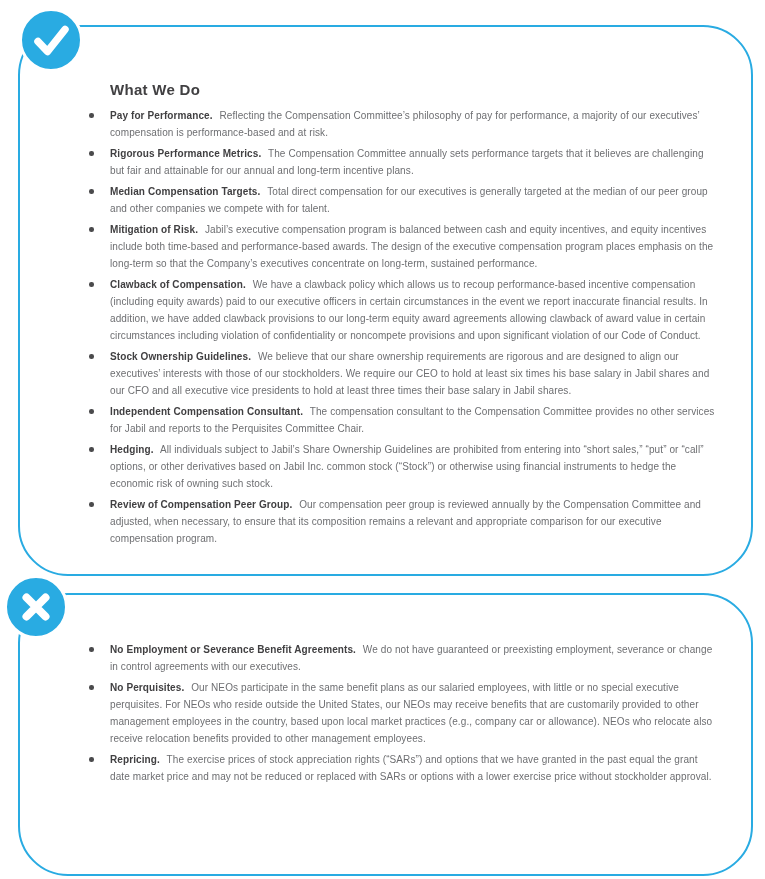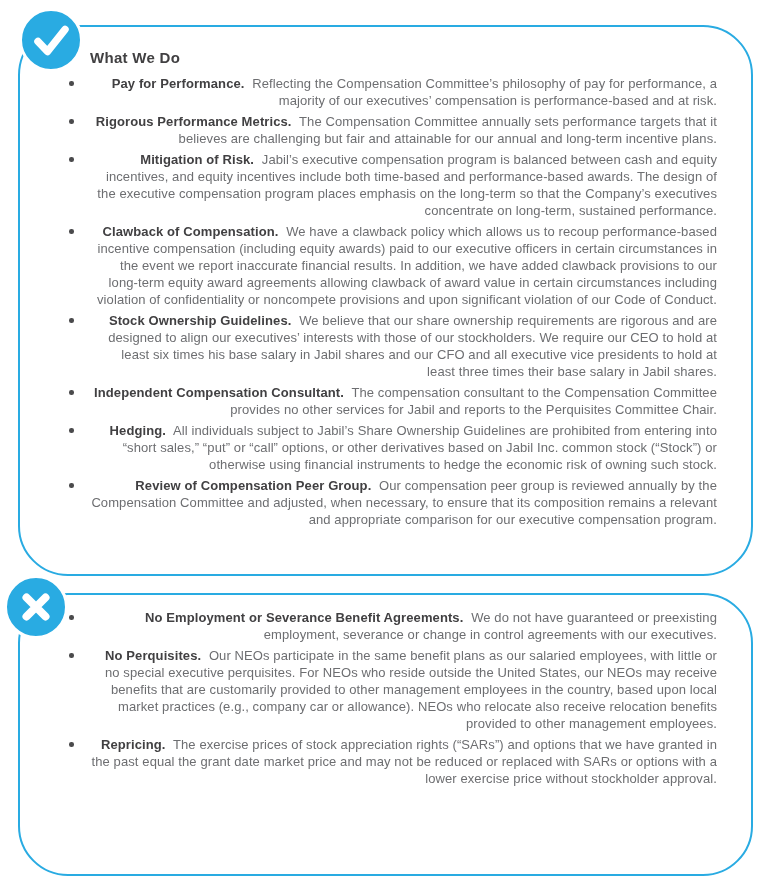--- a/index.html
+++ b/index.html
@@ -24,40 +24,40 @@
     box-sizing: border-box;
     border: 2px solid var(--accent);
     border-radius: 50px;
     background: #fff;
   }
   .panel-do   { top: 25px;  height: 551px; }
   .panel-dont { top: 593px; height: 283px; }
   .panel-inner {
     box-sizing: border-box;
     height: 100%;
-    padding: 22px 34px 0 70px;
+    padding: 22px 34px 0 90px;
     overflow: hidden;
+    margin-top: 32px;
   }
   .panel-dont .panel-inner { padding-top: 14px; }
   .section-title {
     margin: 0 0 9px 0;
     font-size: 15px;
     font-weight: bold;
     color: var(--heading);
     letter-spacing: 0.3px;
   }
   ul.points { list-style: none; margin: 0; padding: 0; }
   ul.points li {
     position: relative;
     margin: 0 0 4px 0;
-    font-size: 13px;
+    font-size: 10px;
     line-height: 17px;
     color: var(--body);
     letter-spacing: 0.1px;
-    text-align: right;
   }
   ul.points li::before {
     content: "";
     position: absolute;
     left: -21px;
     top: 6px;
     width: 4.5px;
     height: 4.5px;
     border-radius: 50%;
     background: var(--bullet);
@@ -99,20 +99,21 @@
       <path d="M19.5 19.5 L38.5 38.5 M38.5 19.5 L19.5 38.5" fill="none" stroke="#ffffff" stroke-width="8" stroke-linecap="round"></path>
     </svg>
   </div>
 
   <section class="panel panel-do">
     <div class="panel-inner">
       <h2 class="section-title">What We Do</h2>
       <ul class="points">
           <li><b class="lead">Pay for Performance.</b> <span>Reflecting the Compensation Committee’s philosophy of pay for performance, a majority of our executives’ compensation is performance-based and at risk.</span></li>
           <li><b class="lead">Rigorous Performance Metrics.</b> <span>The Compensation Committee annually sets performance targets that it believes are challenging but fair and attainable for our annual and long-term incentive plans.</span></li>
+          <li><b class="lead">Median Compensation Targets.</b> <span>Total direct compensation for our executives is generally targeted at the median of our peer group and other companies we compete with for talent.</span></li>
           <li><b class="lead">Mitigation of Risk.</b> <span>Jabil’s executive compensation program is balanced between cash and equity incentives, and equity incentives include both time-based and performance-based awards. The design of the executive compensation program places emphasis on the long-term so that the Company’s executives concentrate on long-term, sustained performance.</span></li>
           <li><b class="lead">Clawback of Compensation.</b> <span>We have a clawback policy which allows us to recoup performance-based incentive compensation (including equity awards) paid to our executive officers in certain circumstances in the event we report inaccurate financial results.  In addition, we have added clawback provisions to our long-term equity award agreements allowing clawback of award value in certain circumstances including violation of confidentiality or noncompete provisions and upon significant violation of our Code of Conduct.</span></li>
           <li><b class="lead">Stock Ownership Guidelines.</b> <span>We believe that our share ownership requirements are rigorous and are designed to align our executives’ interests with those of our stockholders. We require our CEO to hold at least six times his base salary in Jabil shares and our CFO and all executive vice presidents to hold at least three times their base salary in Jabil shares.</span></li>
           <li><b class="lead">Independent Compensation Consultant.</b> <span>The compensation consultant to the Compensation Committee provides no other services for Jabil and reports to the Perquisites Committee Chair.</span></li>
           <li><b class="lead">Hedging.</b> <span>All individuals subject to Jabil’s Share Ownership Guidelines are prohibited from entering into “short sales,” “put” or “call” options, or other derivatives based on Jabil Inc. common stock (“Stock”) or otherwise using financial instruments to hedge the economic risk of owning such stock.</span></li>
           <li><b class="lead">Review of Compensation Peer Group.</b> <span>Our compensation peer group is reviewed annually by the Compensation Committee and adjusted, when necessary, to ensure that its composition remains a relevant and appropriate comparison for our executive compensation program.</span></li>
         </ul>
     </div>
   </section>
 

